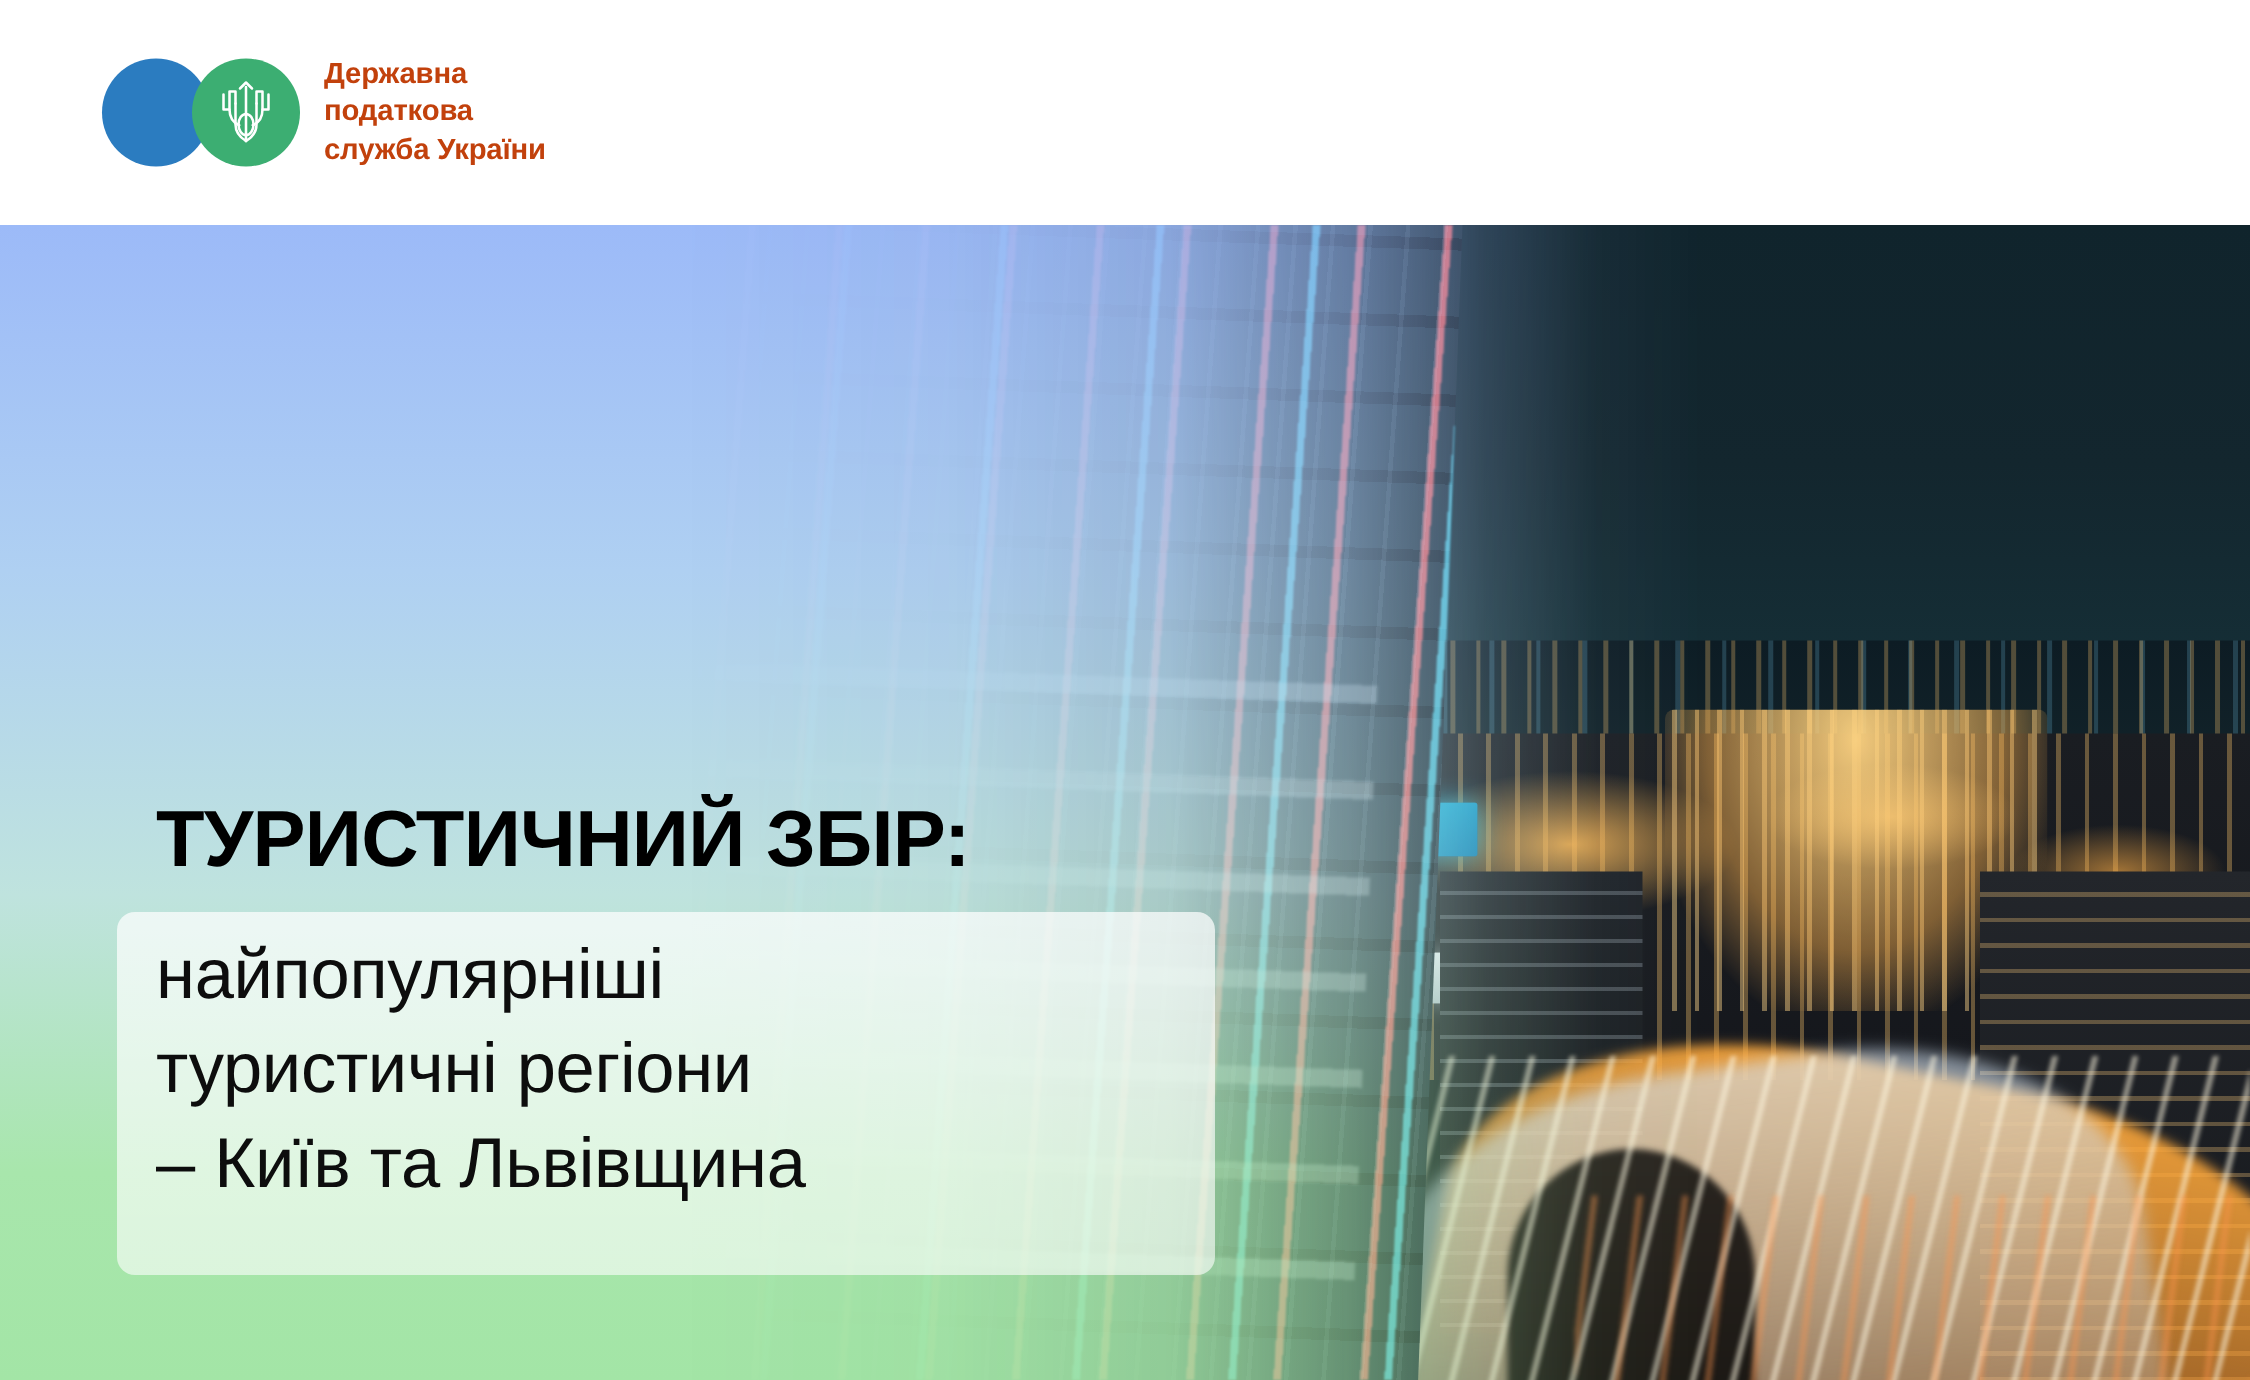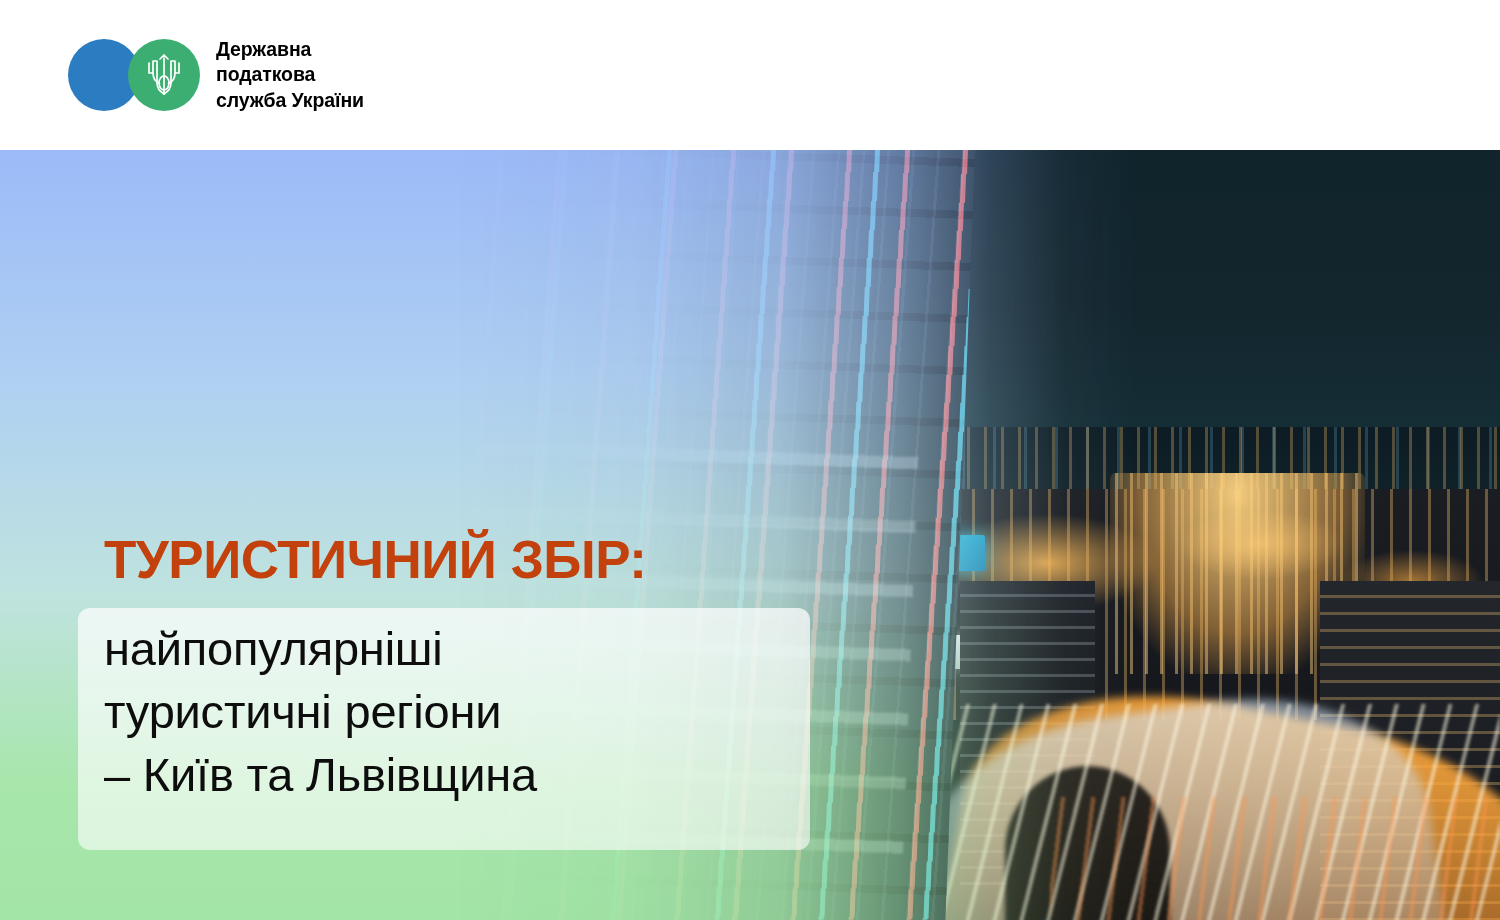--- a/index.html
+++ b/index.html
@@ -11,21 +11,21 @@
   
   .header { position:absolute; left:0; top:0; width:1500px; height:150px;
             background:#ffffff; z-index:60; }
   .logo { position:absolute; left:68px; top:37px; display:flex; align-items:center; }
   .logo-marks { position:relative; width:132px; height:72px; flex:none; }
   .dot { position:absolute; top:0; width:72px; height:72px; border-radius:50%; }
   .dot-blue  { left:0;  background:#2B7CC0; }
   .dot-green { left:60px; background:#3CAE72; }
   .tryzub { position:absolute; left:60px; top:0; width:72px; height:72px; }
   .logo-text { margin-left:16px; font-size:19.5px; font-weight:bold; line-height:1.30;
-               color:#000000; letter-spacing:-0.1px; white-space:pre-line; }
+               color:#c2410c; letter-spacing:-0.1px; white-space:pre-line; }
 
   
   .hero { position:absolute; left:0; top:150px; width:1500px; height:770px; overflow:hidden; }
 
   
   .photo { position:absolute; inset:0; background:#0b1418; }
   .sky { position:absolute; left:0; top:0; width:100%; height:46%;
          background:linear-gradient(180deg,#10242c 0%,#13262e 45%,#16323a 100%); }
 
   
@@ -154,21 +154,21 @@
              mask-image:linear-gradient(90deg,
                  rgba(0,0,0,1) 0%,   rgba(0,0,0,1) 30%,
                  rgba(0,0,0,.97) 42%, rgba(0,0,0,.86) 52%,
                  rgba(0,0,0,.55) 60%, rgba(0,0,0,.22) 66%,
                  rgba(0,0,0,.05) 71%, rgba(0,0,0,0) 76%); }
 
   
   .content { position:absolute; left:0; top:0; width:1500px; height:770px; z-index:40; }
 
   .headline { position:absolute; left:104px; top:382px;
-              font-size:53px; font-weight:bold; color:#c2410c;
+              font-size:53px; font-weight:bold; color:#000000;
               letter-spacing:-0.5px; line-height:1.05; white-space:nowrap; }
 
   .panel { position:absolute; left:78px; top:458px; width:732px; height:242px;
            background:linear-gradient(180deg, rgba(255,255,255,.72), rgba(255,255,255,.60));
            border-radius:12px; }
 
   .subtitle { position:absolute; left:104px; top:468px; width:700px;
               font-size:47px; font-weight:normal; color:#0d0d0d;
               line-height:1.34; letter-spacing:-0.2px; white-space:pre-line; }
 </style>

